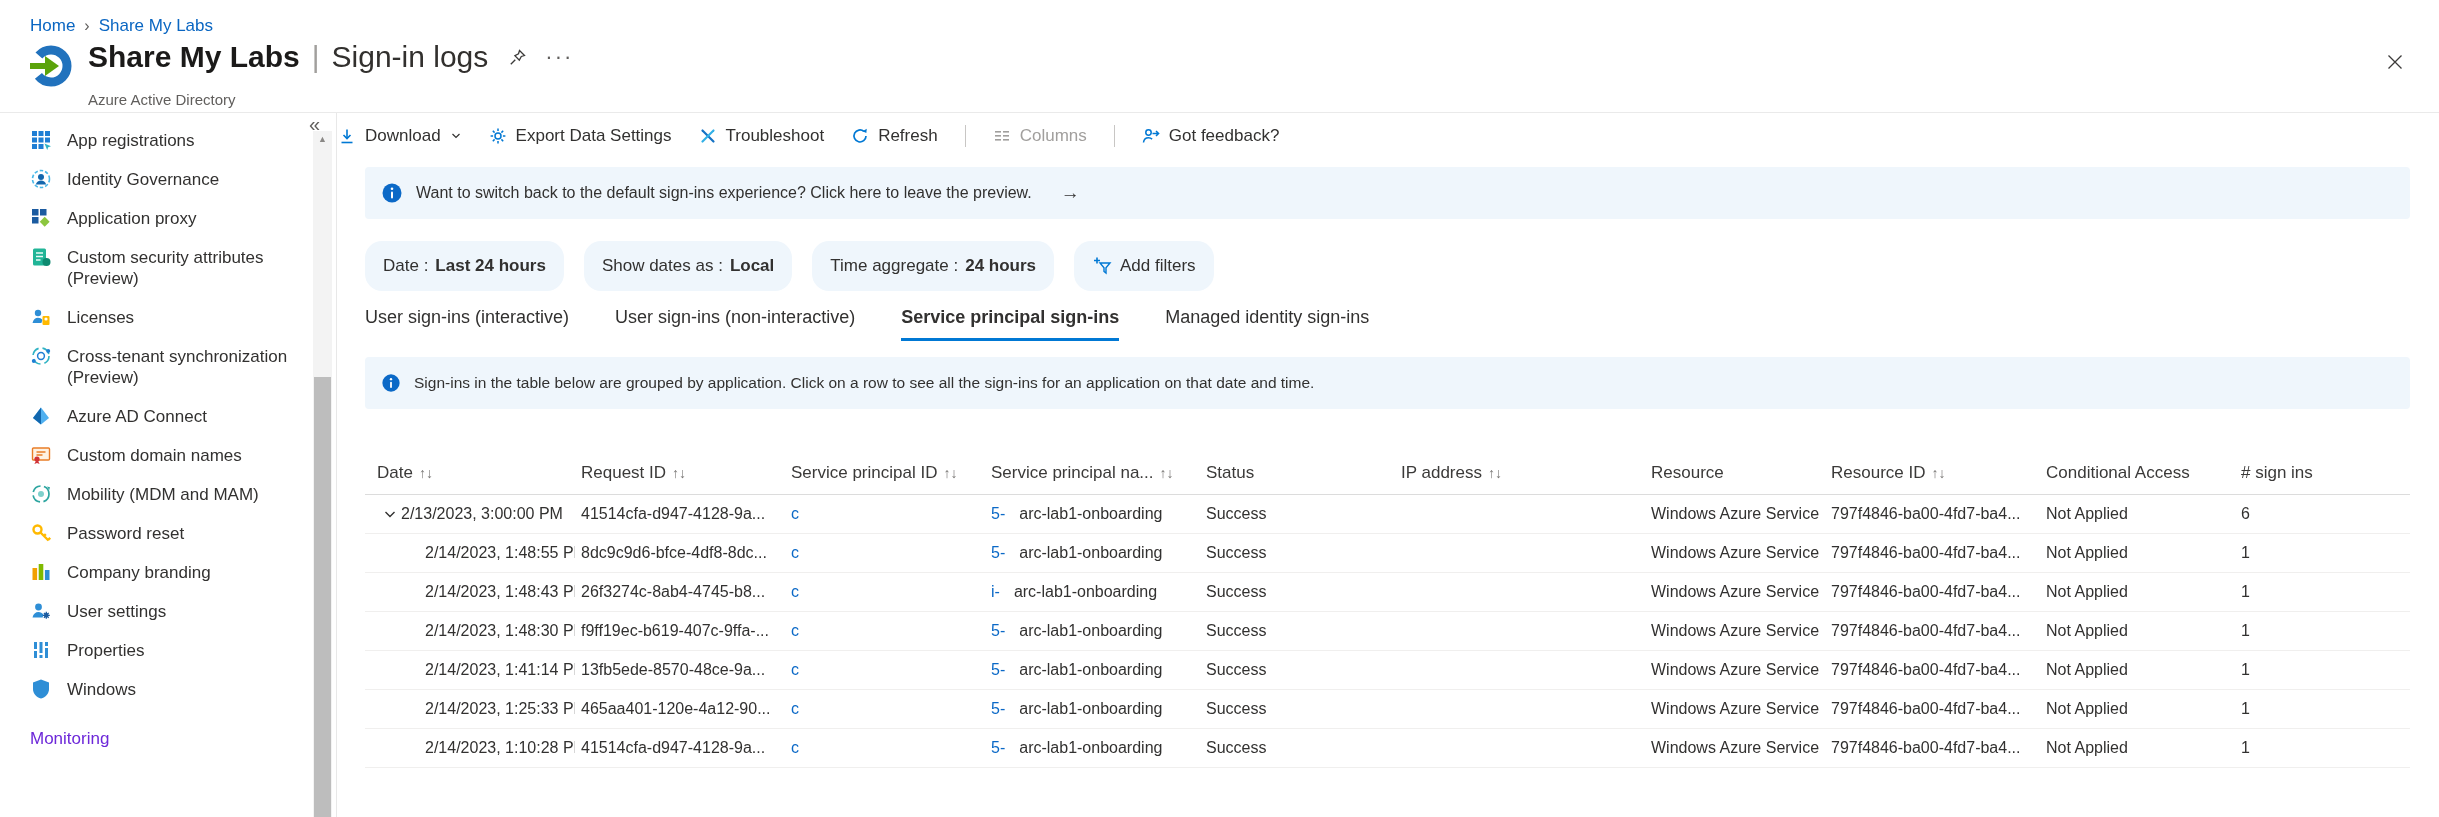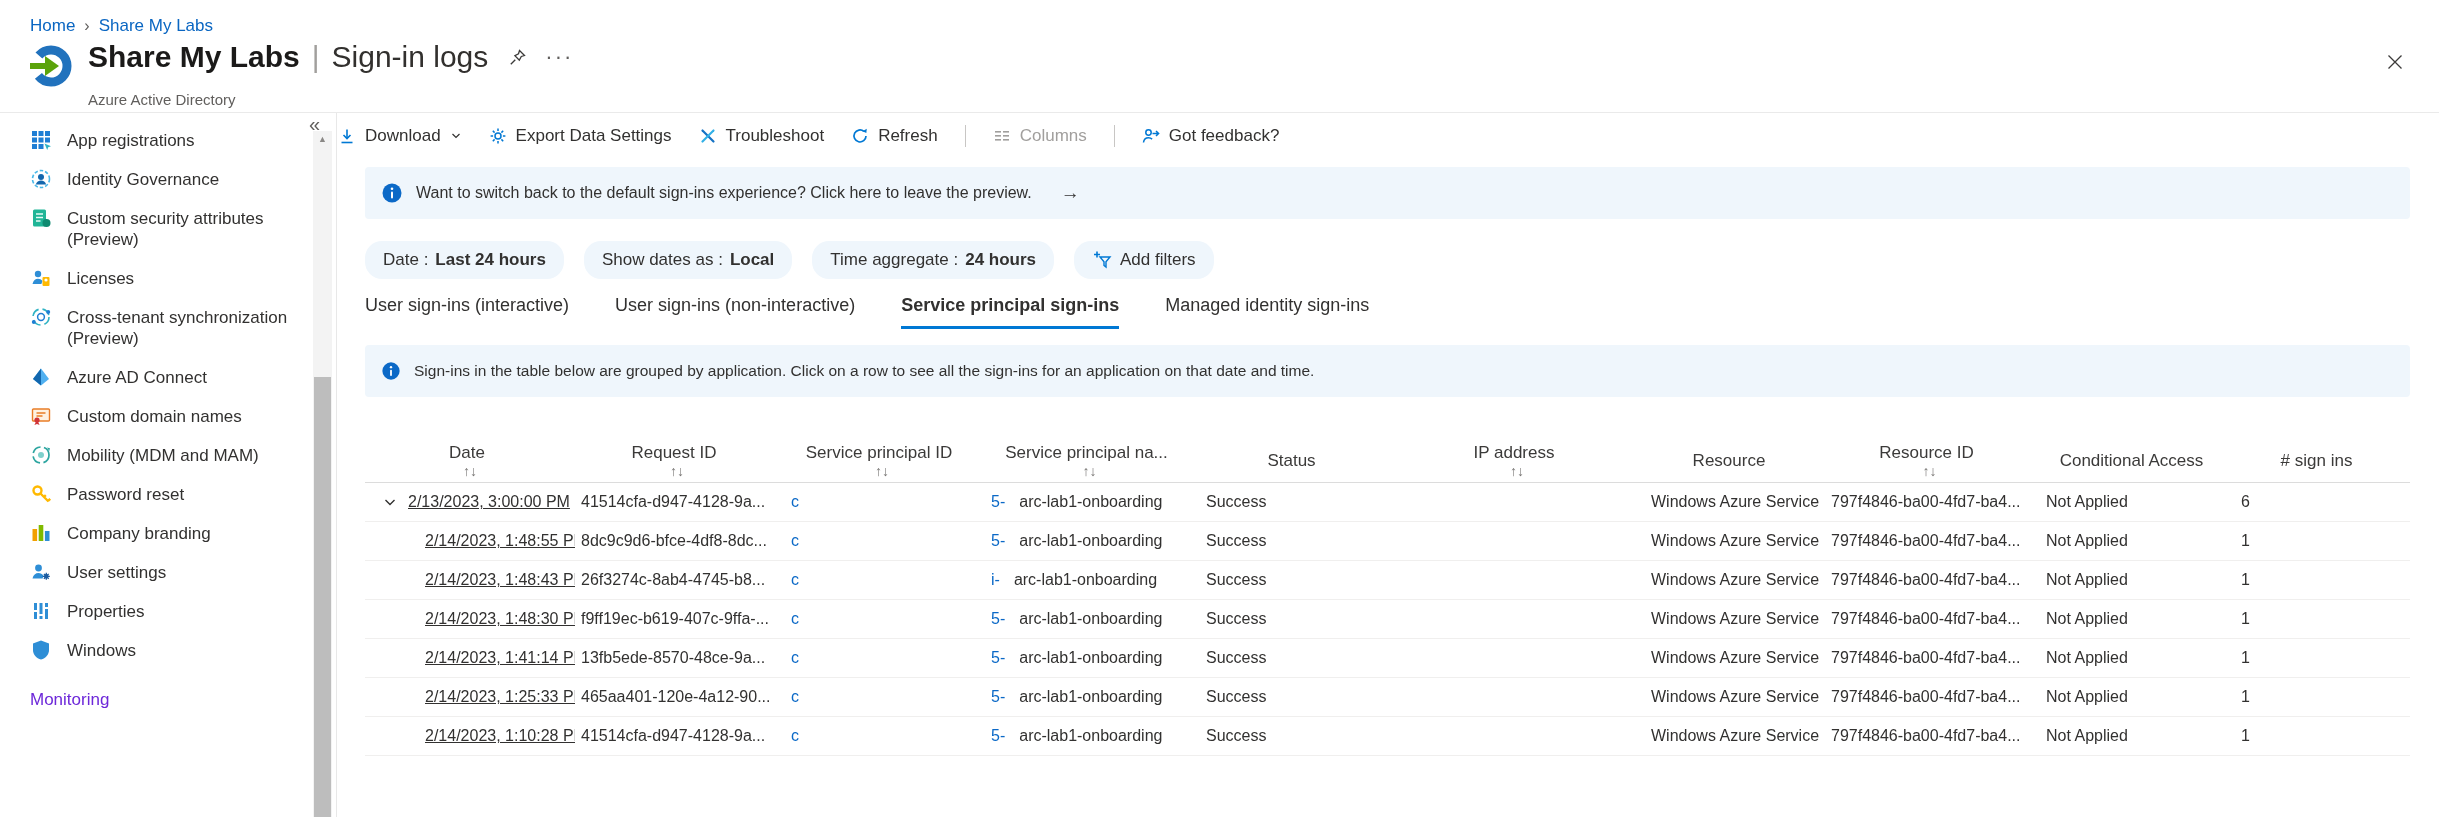--- a/index.html
+++ b/index.html
@@ -41,39 +41,39 @@
   .tb-btn.disabled { color:#a19f9d; cursor:default; }
   .tb-sep { width:1px; height:22px; background:#c8c6c4; }
 
   .banner { margin-left:27px; width:2045px; background:#eff6fc; border-radius:4px;
     display:flex; align-items:center; padding-left:16px; gap:13px; }
   .banner1 { height:52px; margin-top:8px; font-size:16px; }
   .banner2 { height:52px; margin-top:16px; font-size:15.5px; }
   .banner-arrow { font-size:19px; margin-left:16px; color:#323130; }
 
   .pills { display:flex; align-items:center; gap:20px; margin:22px 0 0 27px; }
-  .pill { height:38px; border-radius:17px; background:#eff6fc; padding:0 18px;
+  .pill { height:50px; border-radius:17px; background:#eff6fc; padding:0 18px;
     display:flex; align-items:center; gap:7px; font-size:17px; cursor:pointer; white-space:nowrap; }
   .pill-val { font-weight:700; }
   .pill-add { gap:8px; }
 
   .tabs { display:flex; gap:46px; margin:16px 0 0 27px; font-size:18px; }
   .tab { padding-bottom:10px; border-bottom:3px solid transparent; cursor:pointer; color:#323130; }
   .tab.active { font-weight:700; border-bottom-color:#0078d4; }
 
   
   .table { margin:42px 0 0 27px; width:2045px; }
   .tgrid { display:grid; grid-template-columns:210px 210px 200px 215px 195px 250px 180px 215px 195px 175px; align-items:center; }
   .thead { height:44px; border-bottom:1px solid #dcdcdc; font-size:17px; color:#3b3a39; }
-  .th { display:flex; align-items:center; justify-content:flex-start; padding:0 18px 0 6px; cursor:pointer; overflow:hidden; white-space:nowrap;flex-direction:column; }
+  .th { display:flex; align-items:center; justify-content:flex-start; padding:0 18px 0 6px; cursor:pointer; overflow:hidden; white-space:nowrap; }
   .th.first { padding-left:12px; }
   .sort { color:#797775; font-size:14px; margin-left:6px; }
   .trow { height:39px; border-bottom:1px solid #f0efee; font-size:16px; cursor:pointer; }
   .td { overflow:hidden; white-space:nowrap; padding:0 10px 0 6px; }
-  .td-date { display:flex; align-items:center; gap:11px; padding-left:18px;text-decoration:underline; }
+  .td-date { display:flex; align-items:center; gap:4px; padding-left:18px; }
   .td-date.indent { padding-left:60px; }
   .lnk { color:#0b69c7; text-decoration:none; cursor:pointer; }
   .td-name { display:flex; gap:14px; }
   .chev { display:inline-flex; flex:none; }
 </style>
 </head>
 <body>
 
 <div class="breadcrumb">
   <span class="crumb">Home</span>
@@ -137,20 +137,31 @@
 
     <div class="nav-item">
       <svg class="nav-ic" viewBox="0 0 22 22">
           <circle cx="11" cy="11" r="8.5" fill="none" stroke="#49b8e8" stroke-width="1.6" stroke-dasharray="3.5 2"></circle>
           <circle cx="11" cy="9" r="3" fill="#1267ae"></circle>
           <path d="M5.8 16.5c.8-2.6 2.8-4 5.2-4s4.4 1.4 5.2 4z" fill="#1267ae"></path>
         </svg>
       <span class="nav-lbl">Identity Governance</span>
     </div>
 
+    <div class="nav-item">
+      <svg class="nav-ic" viewBox="0 0 22 22">
+          <g fill="#1b5ba0">
+            <rect x="2" y="2" width="6.5" height="6.5"></rect>
+            <rect x="2" y="10" width="6.5" height="6.5"></rect>
+            <rect x="10" y="2" width="6.5" height="6.5"></rect>
+          </g>
+          <rect x="11.2" y="11.2" width="7" height="7" transform="rotate(45 14.7 14.7)" fill="#8cc63f"></rect>
+        </svg>
+      <span class="nav-lbl">Application proxy</span>
+    </div>
 
     <div class="nav-item">
       <svg class="nav-ic" viewBox="0 0 22 22">
           <rect x="3" y="2.5" width="13" height="17" rx="1.5" fill="#21b597"></rect>
           <g stroke="#e8fbf6" stroke-width="1.4">
             <path d="M6 7h7M6 10.5h7M6 14h4.5"></path>
           </g>
           <circle cx="16.5" cy="16" r="4" fill="#0e8a70"></circle>
         </svg>
       <span class="nav-lbl">Custom security attributes (Preview)</span>

